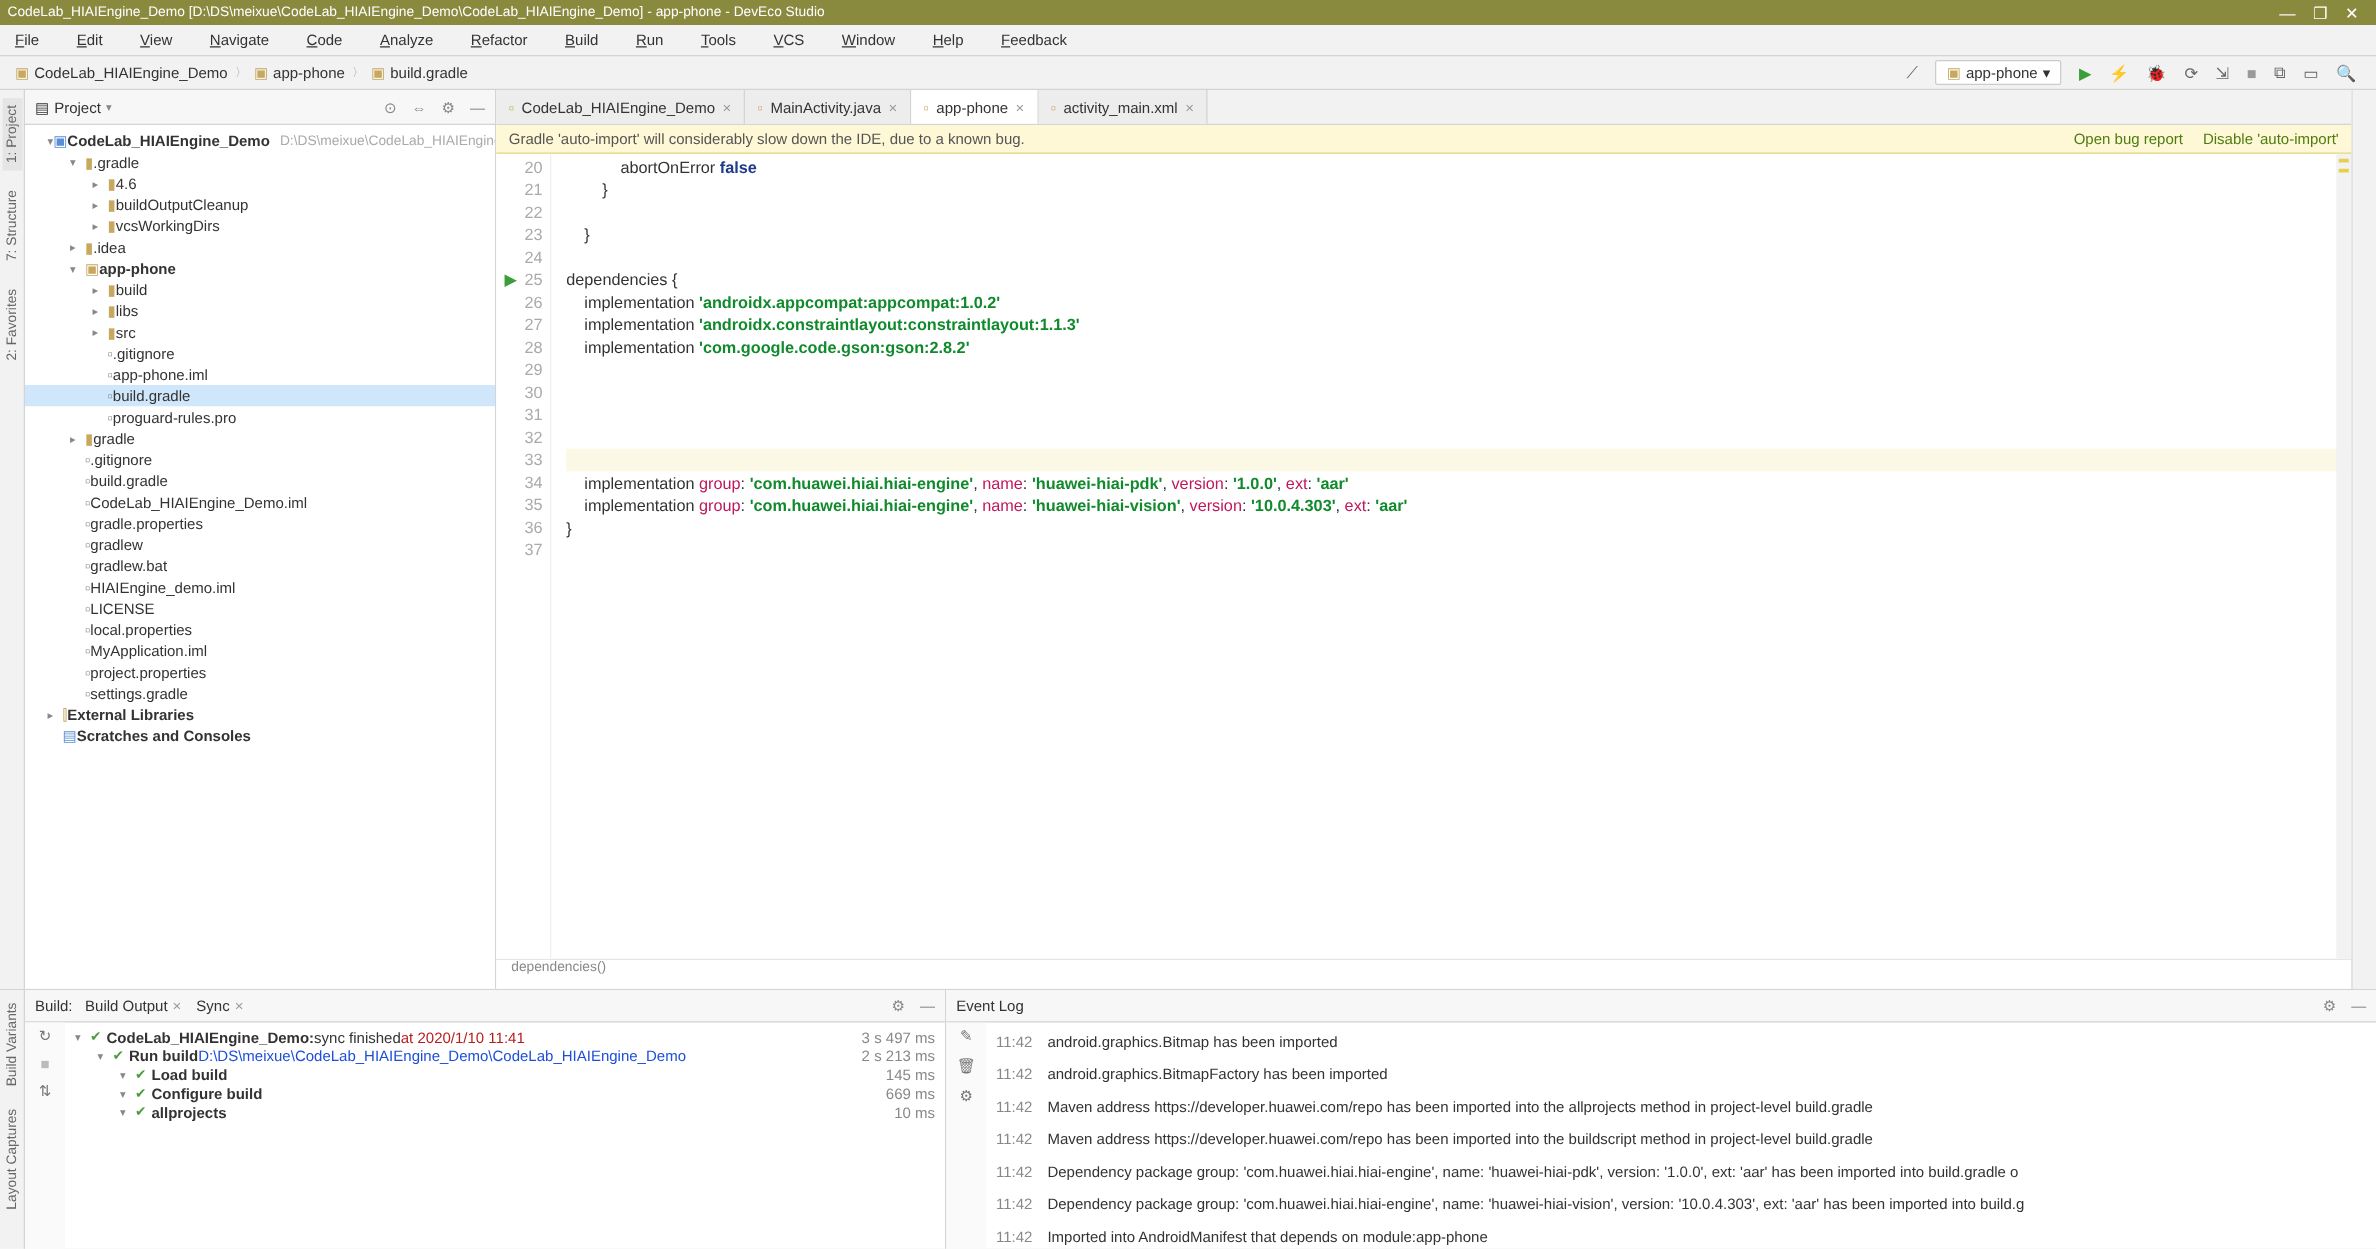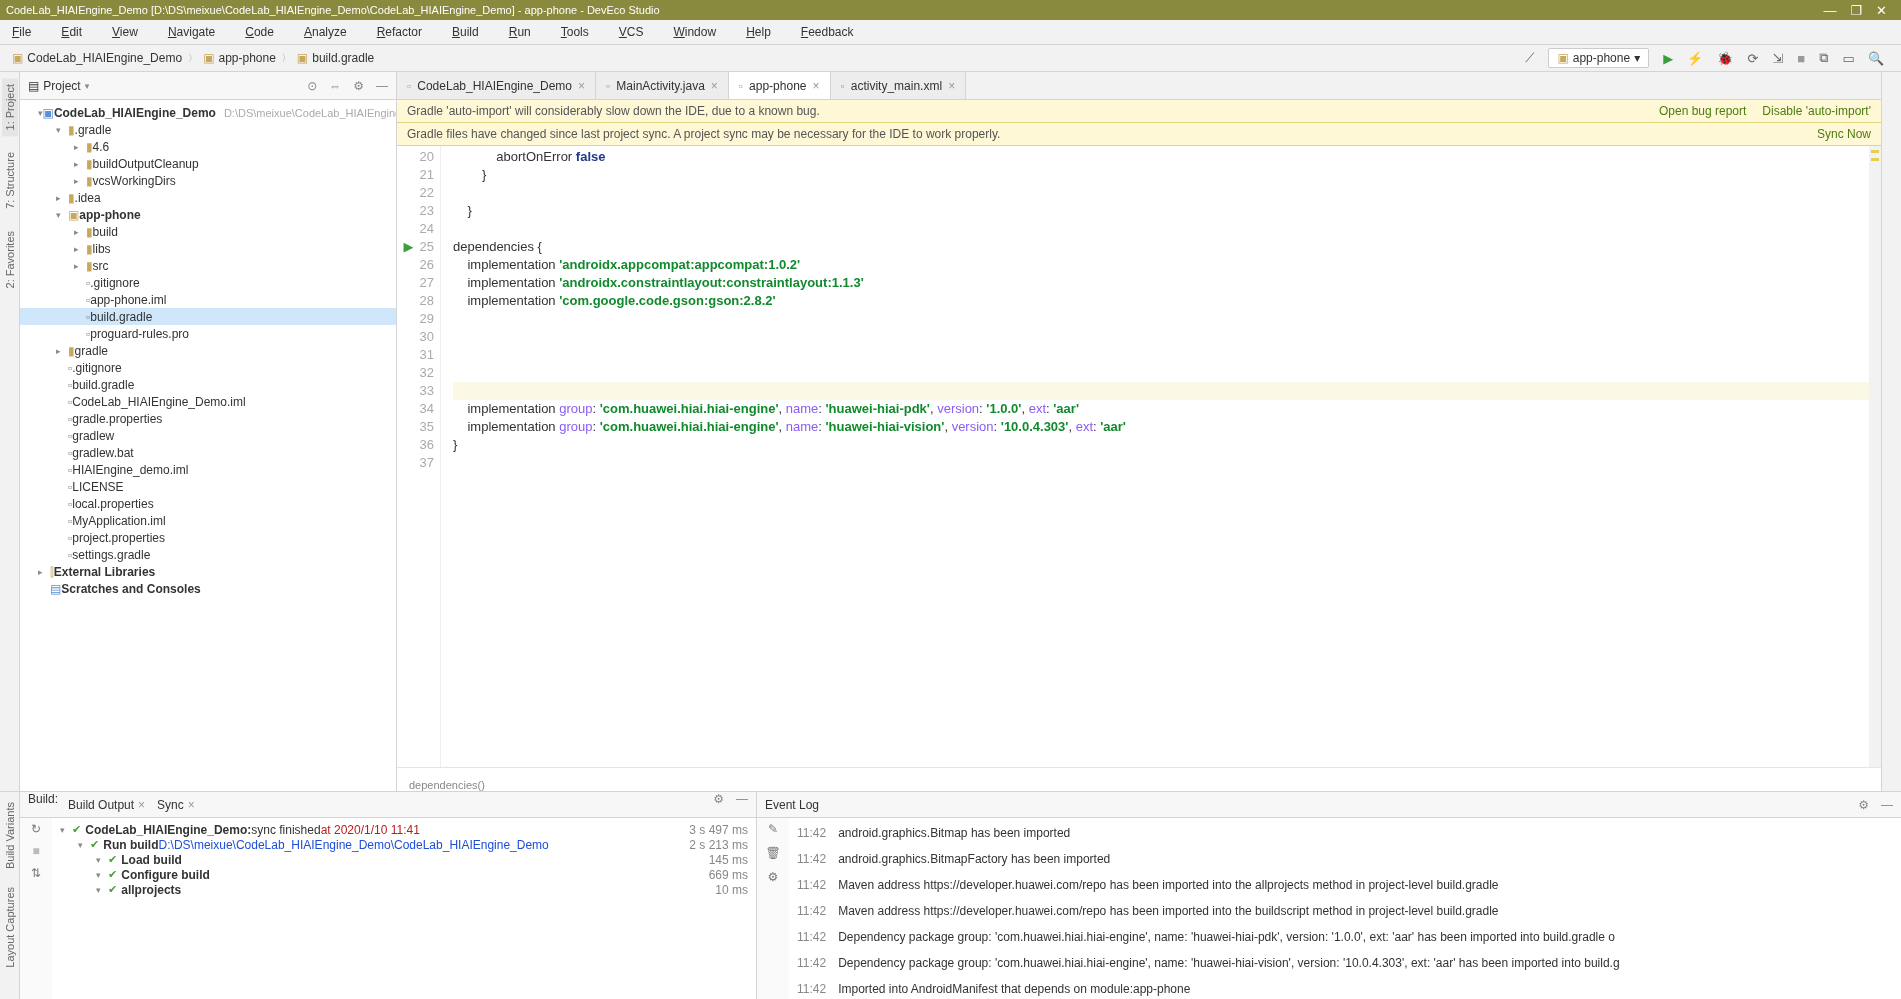--- a/index.html
+++ b/index.html
@@ -39,32 +39,32 @@
 .tab { display:flex; align-items:center; gap:6px; padding:0 10px; border-right:1px solid #d4d4d4; cursor:pointer; background:#ededed; }
 .tab.active { background:#fff; }
 .tab .close { color:#999; font-size:12px; }
 .notice { background:#fff8d6; border-bottom:1px solid #e0d680; padding:4px 10px; font-size:12px; color:#555; display:flex; align-items:center;text-align:center; }
 .notice .links { margin-left:auto; display:flex; gap:16px; }
 .notice .links a { color:#4d7c0f; cursor:pointer; }
 .code-wrap { flex:1; display:flex; overflow:auto; position: relative; }
 .gutter { width:44px; background:#fff; border-right:1px solid #eee; text-align:right; color:#aaa; padding:2px 6px 0 0; font-family:Consolas,monospace; font-size:13px; line-height:18px; }
 .code { flex:1; font-family:Consolas,monospace; font-size:13px; line-height:18px; padding:2px 0 0 12px; white-space:pre; }
 .code .str { color:#118a2d; font-weight:bold; }
-.code .id { color:#8b5cf6; }
+.code .id { color:#be185d; }
 .code .bf { color:#1e3a8a; font-weight:bold; }
 .code-hl { background:#fbf9e5; display:inline-block; width:100%; }
-.crumbbar { height:24px; border-top:1px solid #e5e5e5; padding:0 12px; display:flex; align-items:flex-end; color:#888; font-size:11px; }
+.crumbbar { height:24px; border-top:1px solid #e5e5e5; padding:0 12px; display:flex; align-items:flex-start; color:#888; font-size:11px; }
 .rstripe { position:absolute; right:0; top:0; bottom:0; width:12px; background:#f2f2f2; }
 .rmark { position:absolute; right:2px; width:8px; height:3px; }
 
 .bottom { height:208px; display:flex; border-top:1px solid #d4d4d4; background:#fff; }
 .lrail2 { width:20px; background:#f2f2f2; border-right:1px solid #d4d4d4; display:flex; flex-direction:column; align-items:center; padding-top:6px; gap:10px; }
 .lrail2 .vtab { writing-mode:vertical-rl; transform:rotate(180deg); font-size:11px; color:#666; padding:4px 2px; cursor:pointer; }
 .build-pane { width:737px; border-right:1px solid #d4d4d4; display:flex; flex-direction:column; }
-.bp-tabs { height:26px; display:flex; padding:0 8px; gap:4px; border-bottom:1px solid #d4d4d4; background:#f7f7f7; }
+.bp-tabs { height:26px; display:flex; align-items:center; padding:0 8px; gap:4px; border-bottom:1px solid #d4d4d4; background:#f7f7f7; }
 .bp-tabs .bt { padding:2px 6px; display:flex; align-items:center; gap:4px; }
 .bp-tabs .acts { margin-left:auto; display:flex; gap:12px; color:#888; }
 .bp-body { flex:1; display:flex; }
 .bp-rail { width:32px; background:#fafafa; display:flex; flex-direction:column; align-items:center; padding-top:4px; gap:8px; color:#777; }
 .bp-tree { flex:1; padding:4px 8px; font-size:12px; overflow:auto; }
 .bp-row { display:flex; align-items:center; height:15px; }
 .bp-row .r { margin-left:auto; color:#888; }
 .chk { color:#4a9e3a; font-size:11px; margin-right:4px; }
 
 .evlog { flex:1; display:flex; flex-direction:column; min-width:0; }
@@ -228,26 +228,20 @@
           <span class="close">×</span>
         </div>
       </div>
     <div class="notice">
       <span>Gradle 'auto-import' will considerably slow down the IDE, due to a known bug.</span>
       <div class="links">
         <a>Open bug report</a>
         <a>Disable 'auto-import'</a>
       </div>
     </div>
-    <div class="notice">
-      <span>Gradle files have changed since last project sync. A project sync may be necessary for the IDE to work properly.</span>
-      <div class="links">
-        <a>Sync Now</a>
-      </div>
-    </div>
     <div class="code-wrap">
       <div class="gutter" id="gutter">
           <div>20</div>
           <div>21</div>
           <div>22</div>
           <div>23</div>
           <div>24</div>
           <div><span style="color:#3a9e3a;margin-right:6px">▶</span>25</div>
           <div>26</div>
           <div>27</div>

